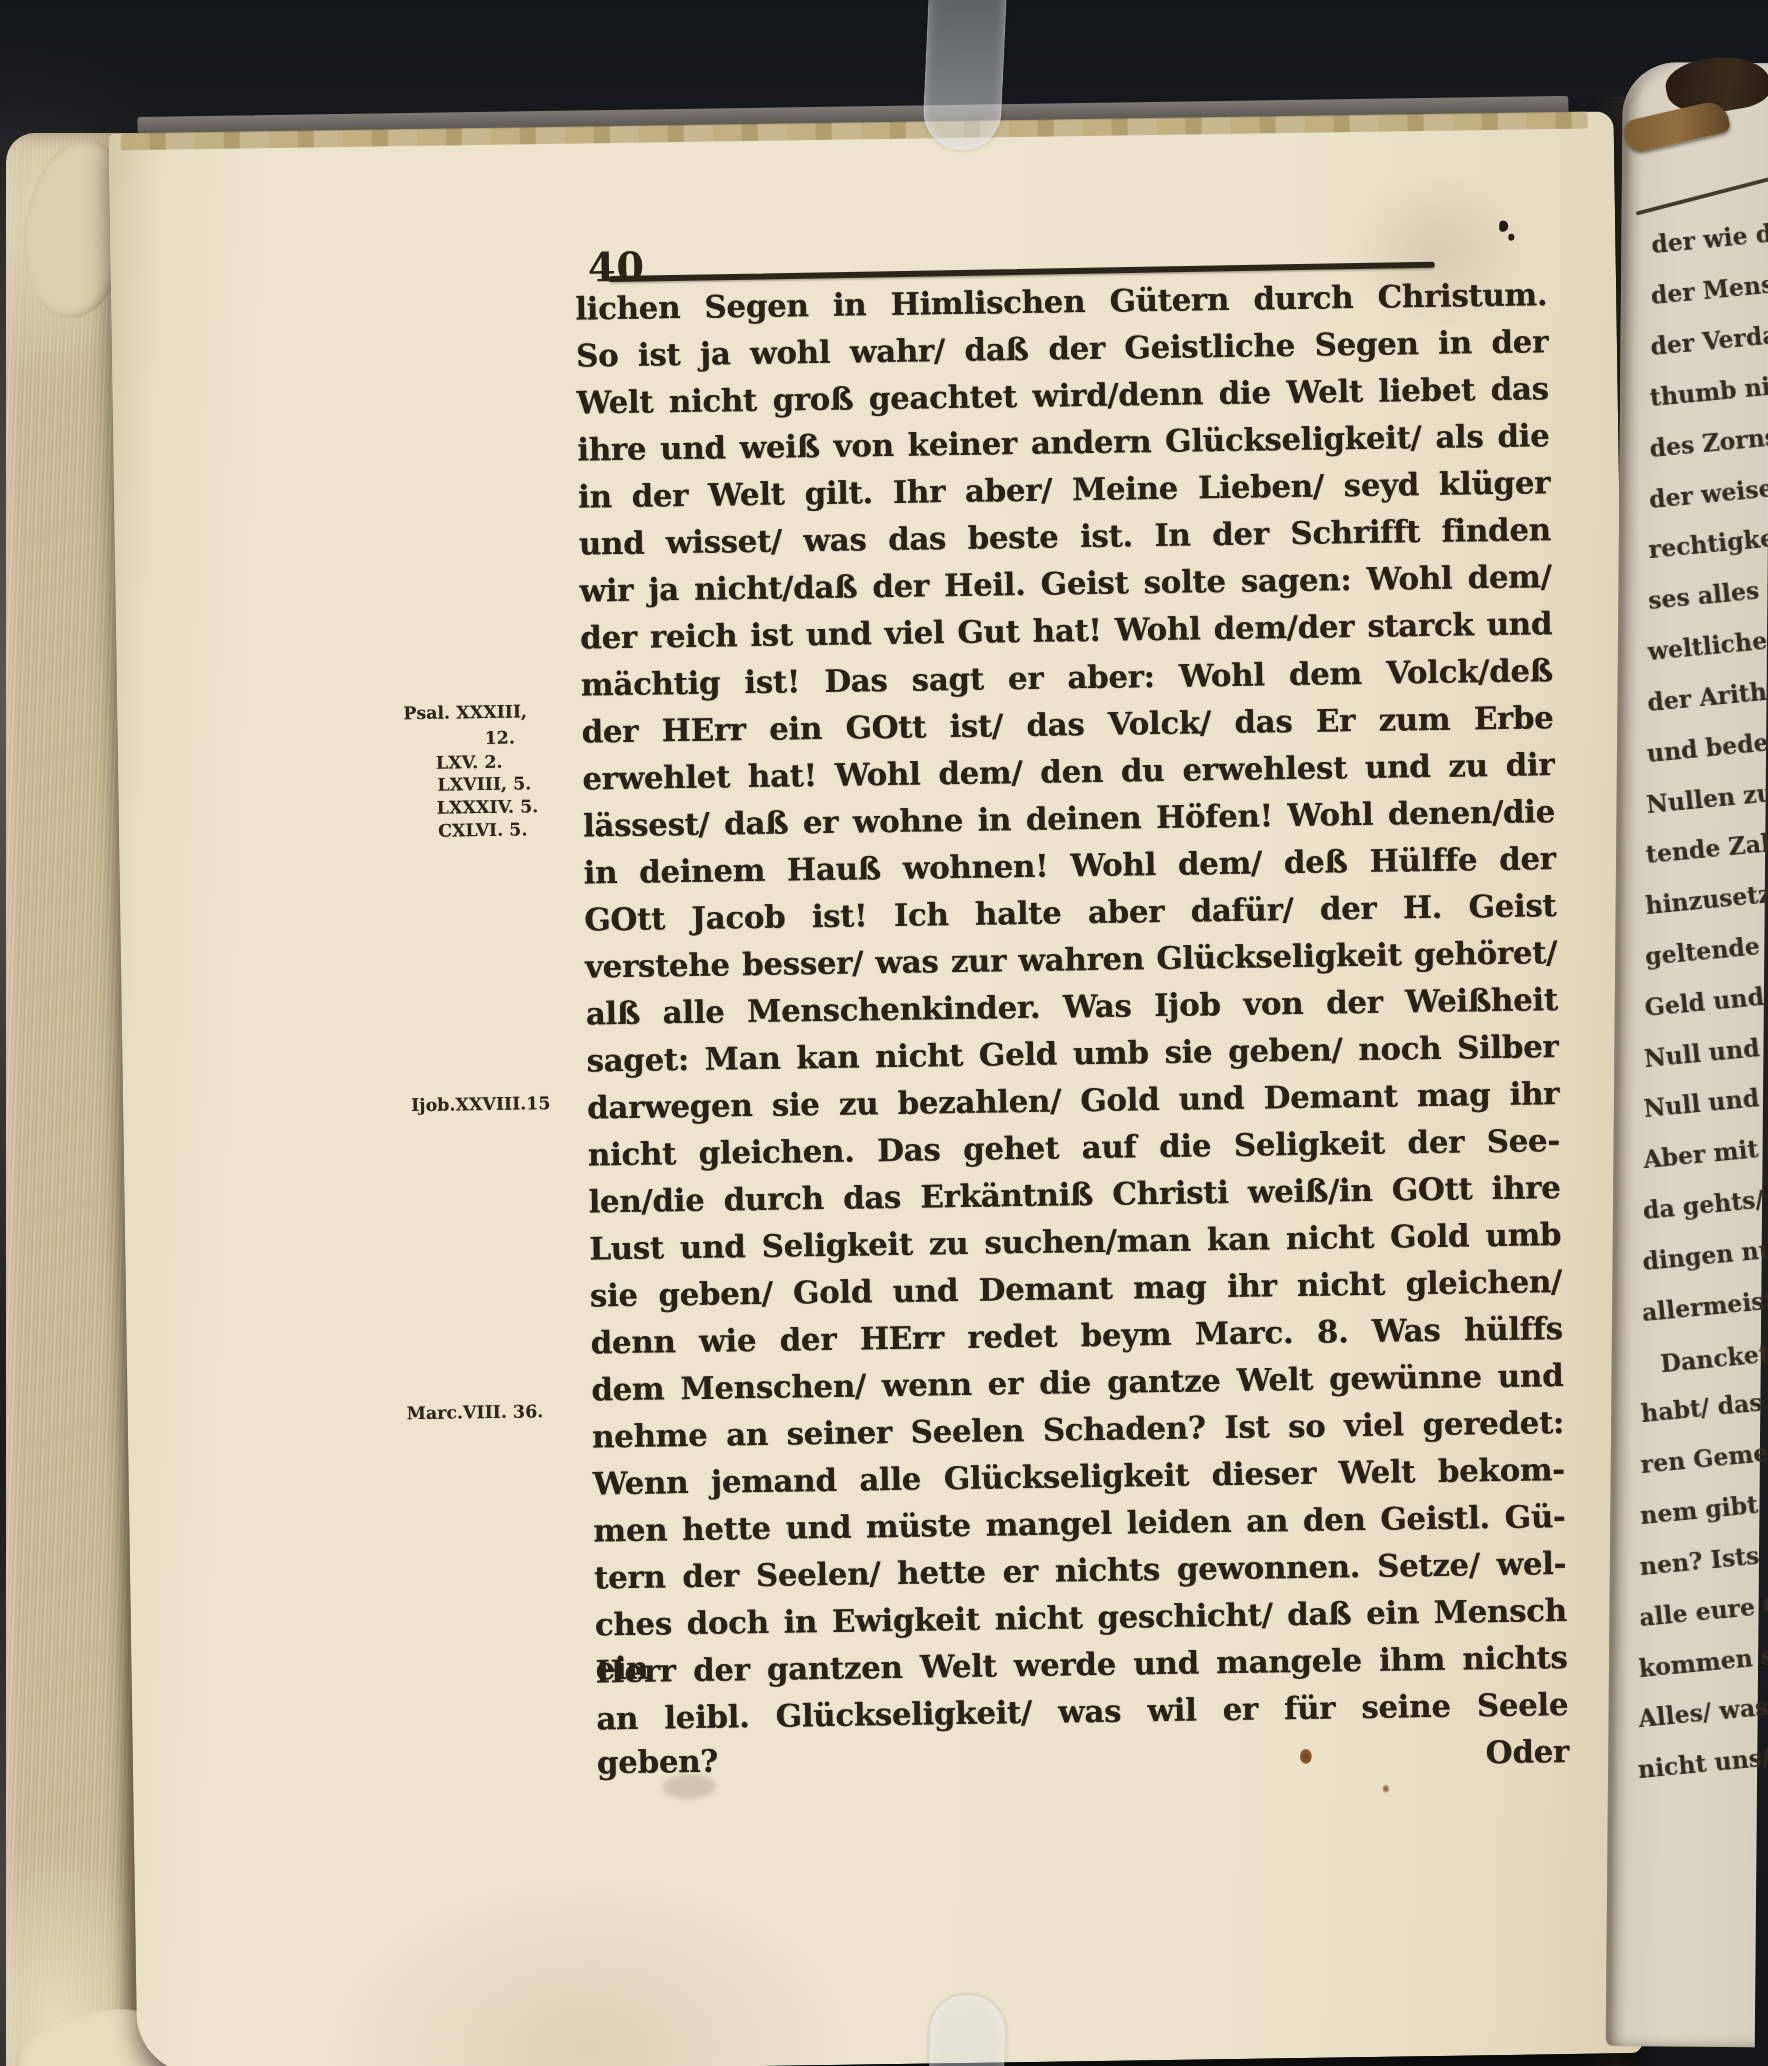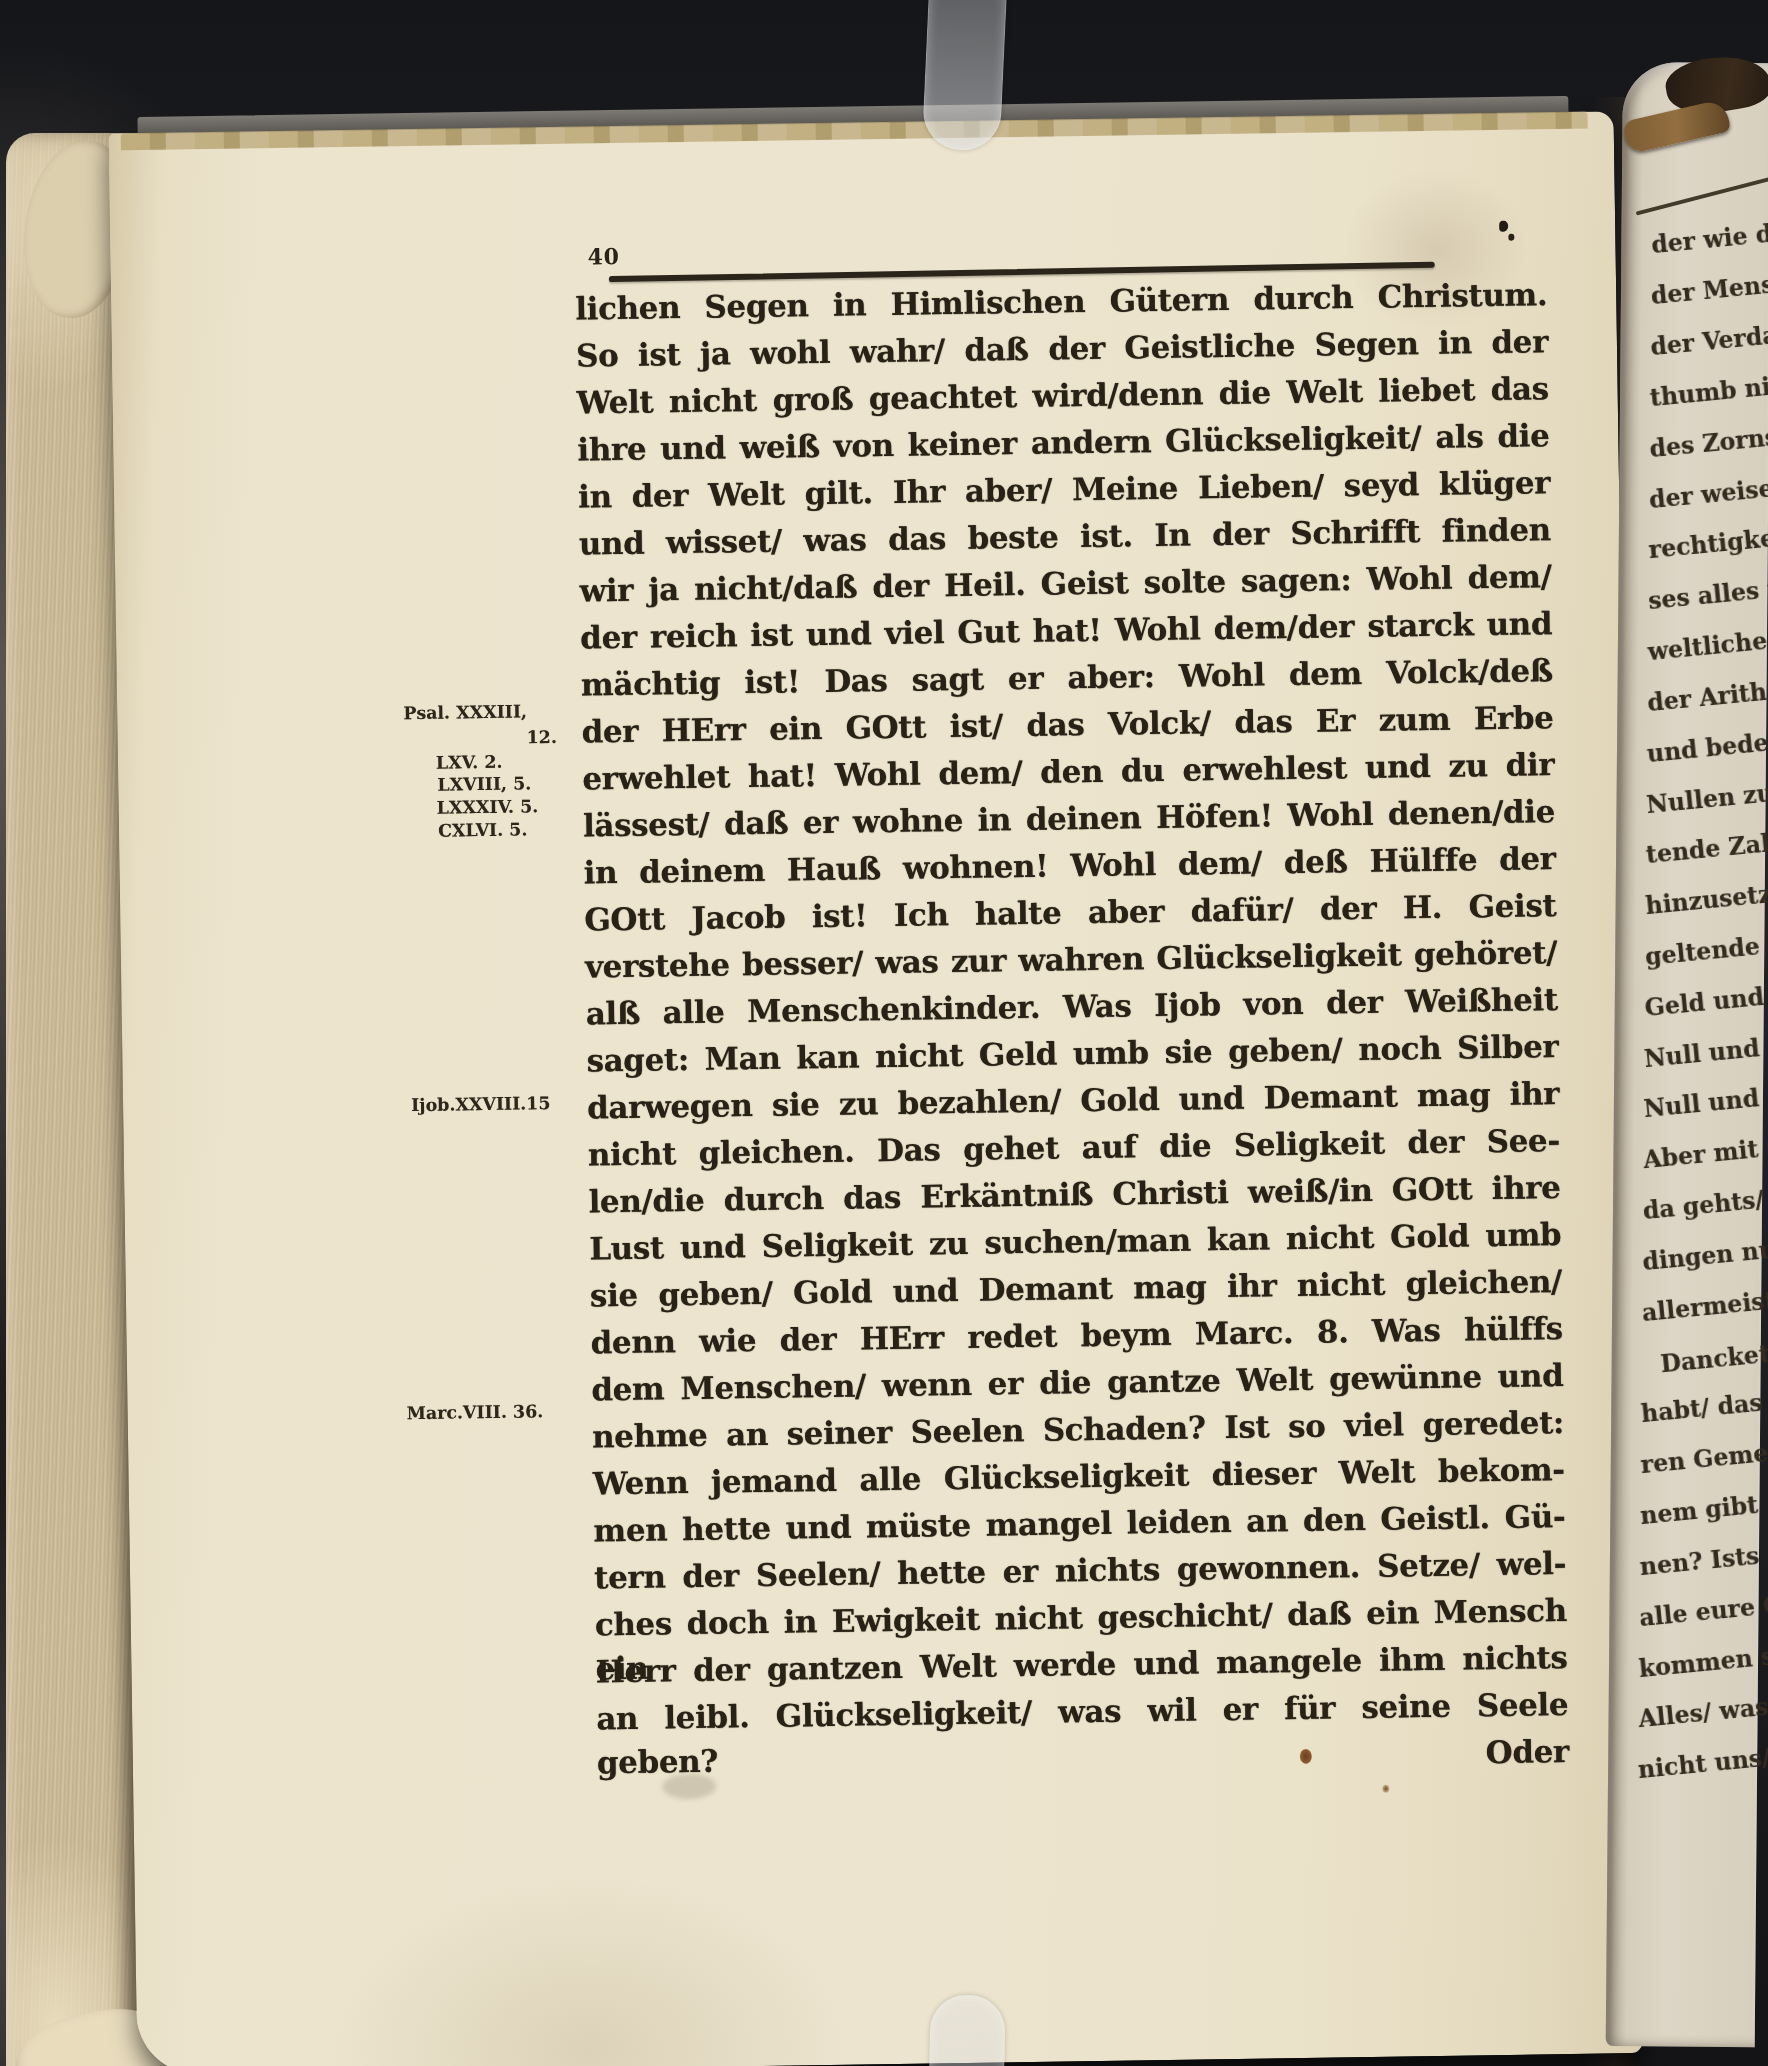--- a/index.html
+++ b/index.html
@@ -49,21 +49,21 @@
   .main-page::before { 
     content:""; position:absolute; top:-15.7px; left:29px; right:45px; height:16.5px;
     background:linear-gradient(#7d7973,#5b5752); border-radius:3.3px 3.3px 0 0;
   }
   .main-page::after { 
     content:""; position:absolute; top:0; left:11.6px; right:26.4px; height:16.5px; opacity:.85;
     background:repeating-linear-gradient(90deg, #bba875 0 29px, #a6925f 29px 45px, #c3b185 45px 74px);
     border-radius:4.1px 4.1px 0 0; filter:blur(0.4px);
   }
 
-  .page-number { position:absolute; left:477px; top:117px; font-size:22px; font-weight:bold;
+  .page-number { position:absolute; left:477px; top:117px; font-size:40px; font-weight:bold;
                  color:#2a2318; letter-spacing:0.8px; }
   .headline-rule { position:absolute; left:498px; top:149px; width:826px; height:6.2px;
                    background:#2b241a; border-radius:3.3px; box-shadow:0 1.7px 1.7px rgba(43,36,26,.3);
                    transform:rotate(-0.15deg); }
 
   .text-block { position:absolute; left:464px; top:160px; width:972px; }
   .line {
     height:47px; line-height:44px; font-size:31px; font-weight:bold; letter-spacing:-0.4px;
     color:#282115; text-align:justify; text-align-last:justify;
     text-shadow:0 0 1.2px rgba(40,33,21,.45), 0.4px 0.4px 0 rgba(40,33,21,.22);
@@ -159,21 +159,21 @@
       <div class="line">Wenn jemand alle Glückseligkeit dieser Welt bekom-</div>
       <div class="line">men hette und müste mangel leiden an den Geistl. Gü-</div>
       <div class="line">tern der Seelen/ hette er nichts gewonnen. Setze/ wel-</div>
       <div class="line">ches doch in Ewigkeit nicht geschicht/ daß ein Mensch ein</div>
       <div class="line">Herr der gantzen Welt werde und mangele ihm nichts</div>
       <div class="line">an leibl. Glückseligkeit/ was wil er für seine Seele geben?</div>
       <div class="line catchword-line">Oder</div>
     </div>
 
     <div class="margin-note" style="left:286px; top:574px;">Psal. XXXIII,</div>
-    <div class="margin-note" style="left:367px; top:600px;margin-left:42px;">12.</div>
+    <div class="margin-note" style="left:367px; top:600px;">12.</div>
     <div class="margin-note" style="left:318px; top:624px;">LXV. 2.</div>
     <div class="margin-note" style="left:319px; top:646px;">LXVIII, 5.</div>
     <div class="margin-note" style="left:318px; top:669px;">LXXXIV. 5.</div>
     <div class="margin-note" style="left:319px; top:692px;">CXLVI. 5.</div>
     <div class="margin-note" style="left:288px; top:966px;">Ijob.XXVIII.15</div>
     <div class="margin-note" style="left:279px; top:1274px;">Marc.VIII. 36.</div>
 
     <div class="stain stain-a"></div>
     <div class="stain stain-b"></div>
     <div class="stain speck-a"></div>

